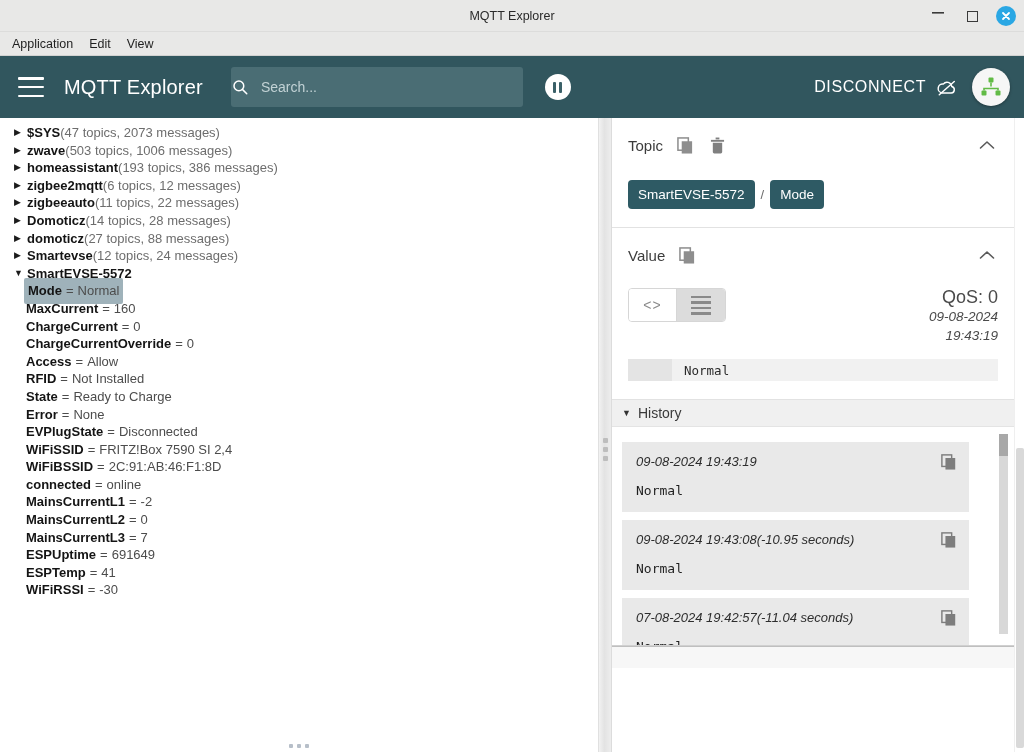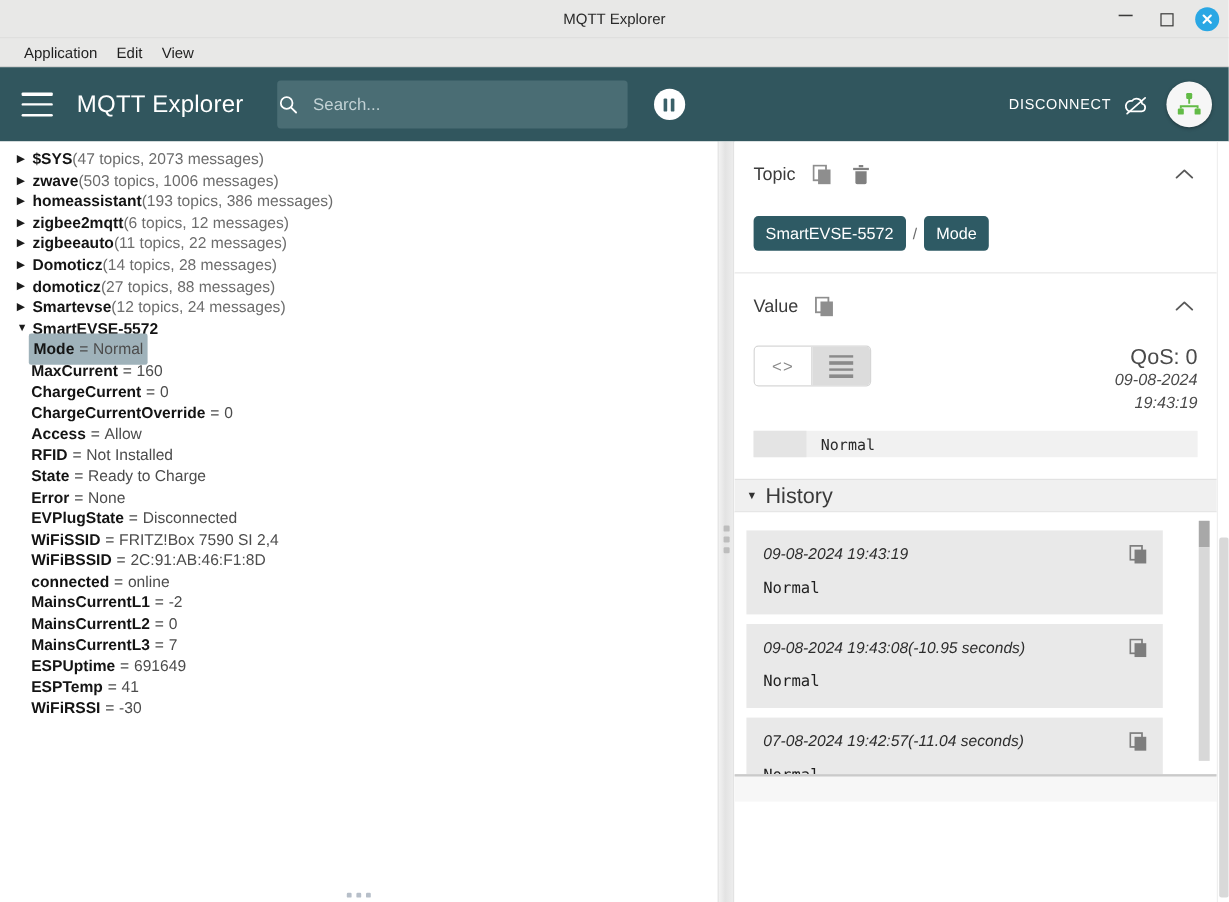--- a/index.html
+++ b/index.html
@@ -70,21 +70,21 @@
     display: flex; align-items: center; justify-content: center;
     line-height: 1;
   }
 
   
   .menubar {
     height: 24px;
     background: #e8e8e7;
     display: flex;
     align-items: center;
-    padding-left: 14px;
+    padding-left: 6px;
     gap: 4px;
     border-bottom: 1px solid #d2d2d1;
     flex: 0 0 24px;
   }
   .menu-item {
     font-size: 12.5px;
     color: #1f1f1f;
     padding: 2px 6px;
   }
 
@@ -165,21 +165,21 @@
   }
 
   .toolbar-right {
     margin-left: auto;
     display: flex;
     align-items: center;
     gap: 14px;
   }
   .disconnect-btn {
     color: #ffffff;
-    font-size: 12px;
+    font-size: 16px;
     letter-spacing: 0.6px;
     display: flex;
     align-items: center;
     gap: 10px;
     cursor: pointer;
   }
   .cloud-off-icon { width: 22px; height: 20px; }
   .avatar {
     width: 38px; height: 38px;
     border-radius: 50%;
@@ -414,21 +414,21 @@
     background: #f0f0f0;
     height: 27px;
     display: flex;
     align-items: center;
     padding-left: 10px;
     gap: 7px;
     border-bottom: 1px solid #e4e4e4;
     cursor: pointer;
   }
   .history-caret { font-size: 9px; color: #333; }
-  .history-title { font-size: 18px; color: #3a3a3a; }
+  .history-title { font-size: 14px; color: #3a3a3a; }
 
   .history-list {
     position: relative;
     height: 218px;
     overflow: hidden;
     padding: 15px 0 0 10px;
     background: #ffffff;
   }
   .history-item {
     background: #e9e9e9;

